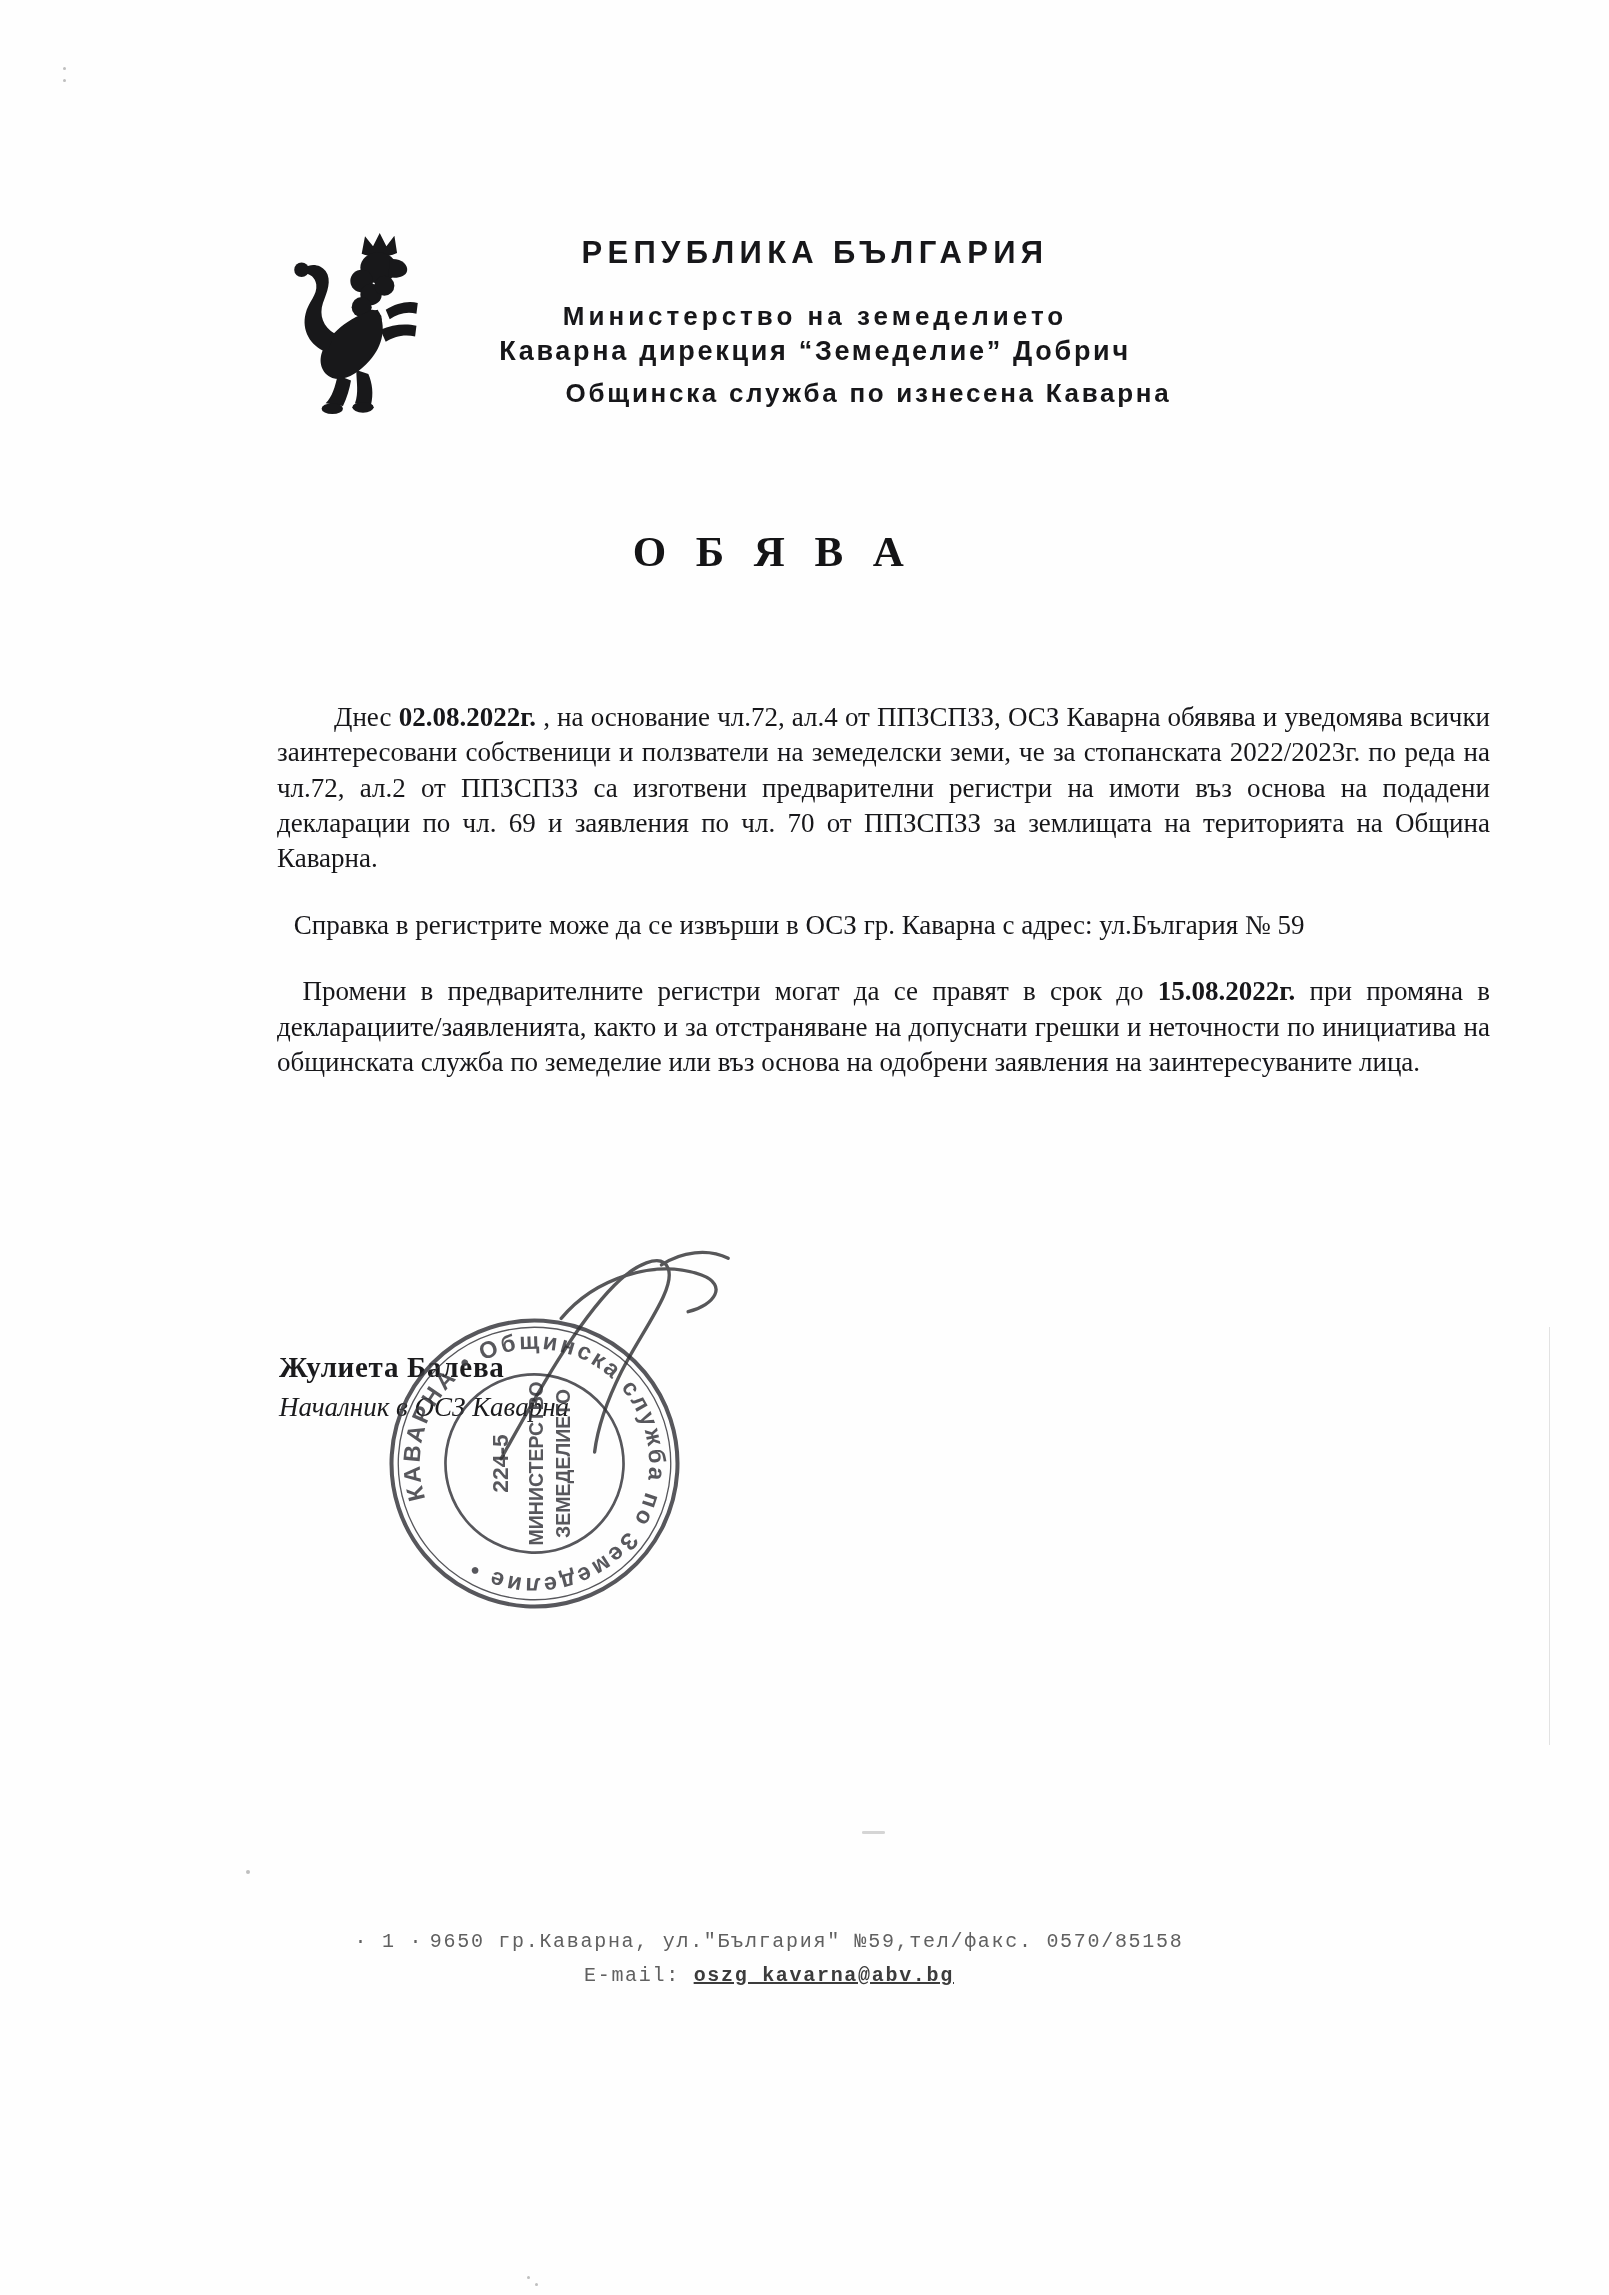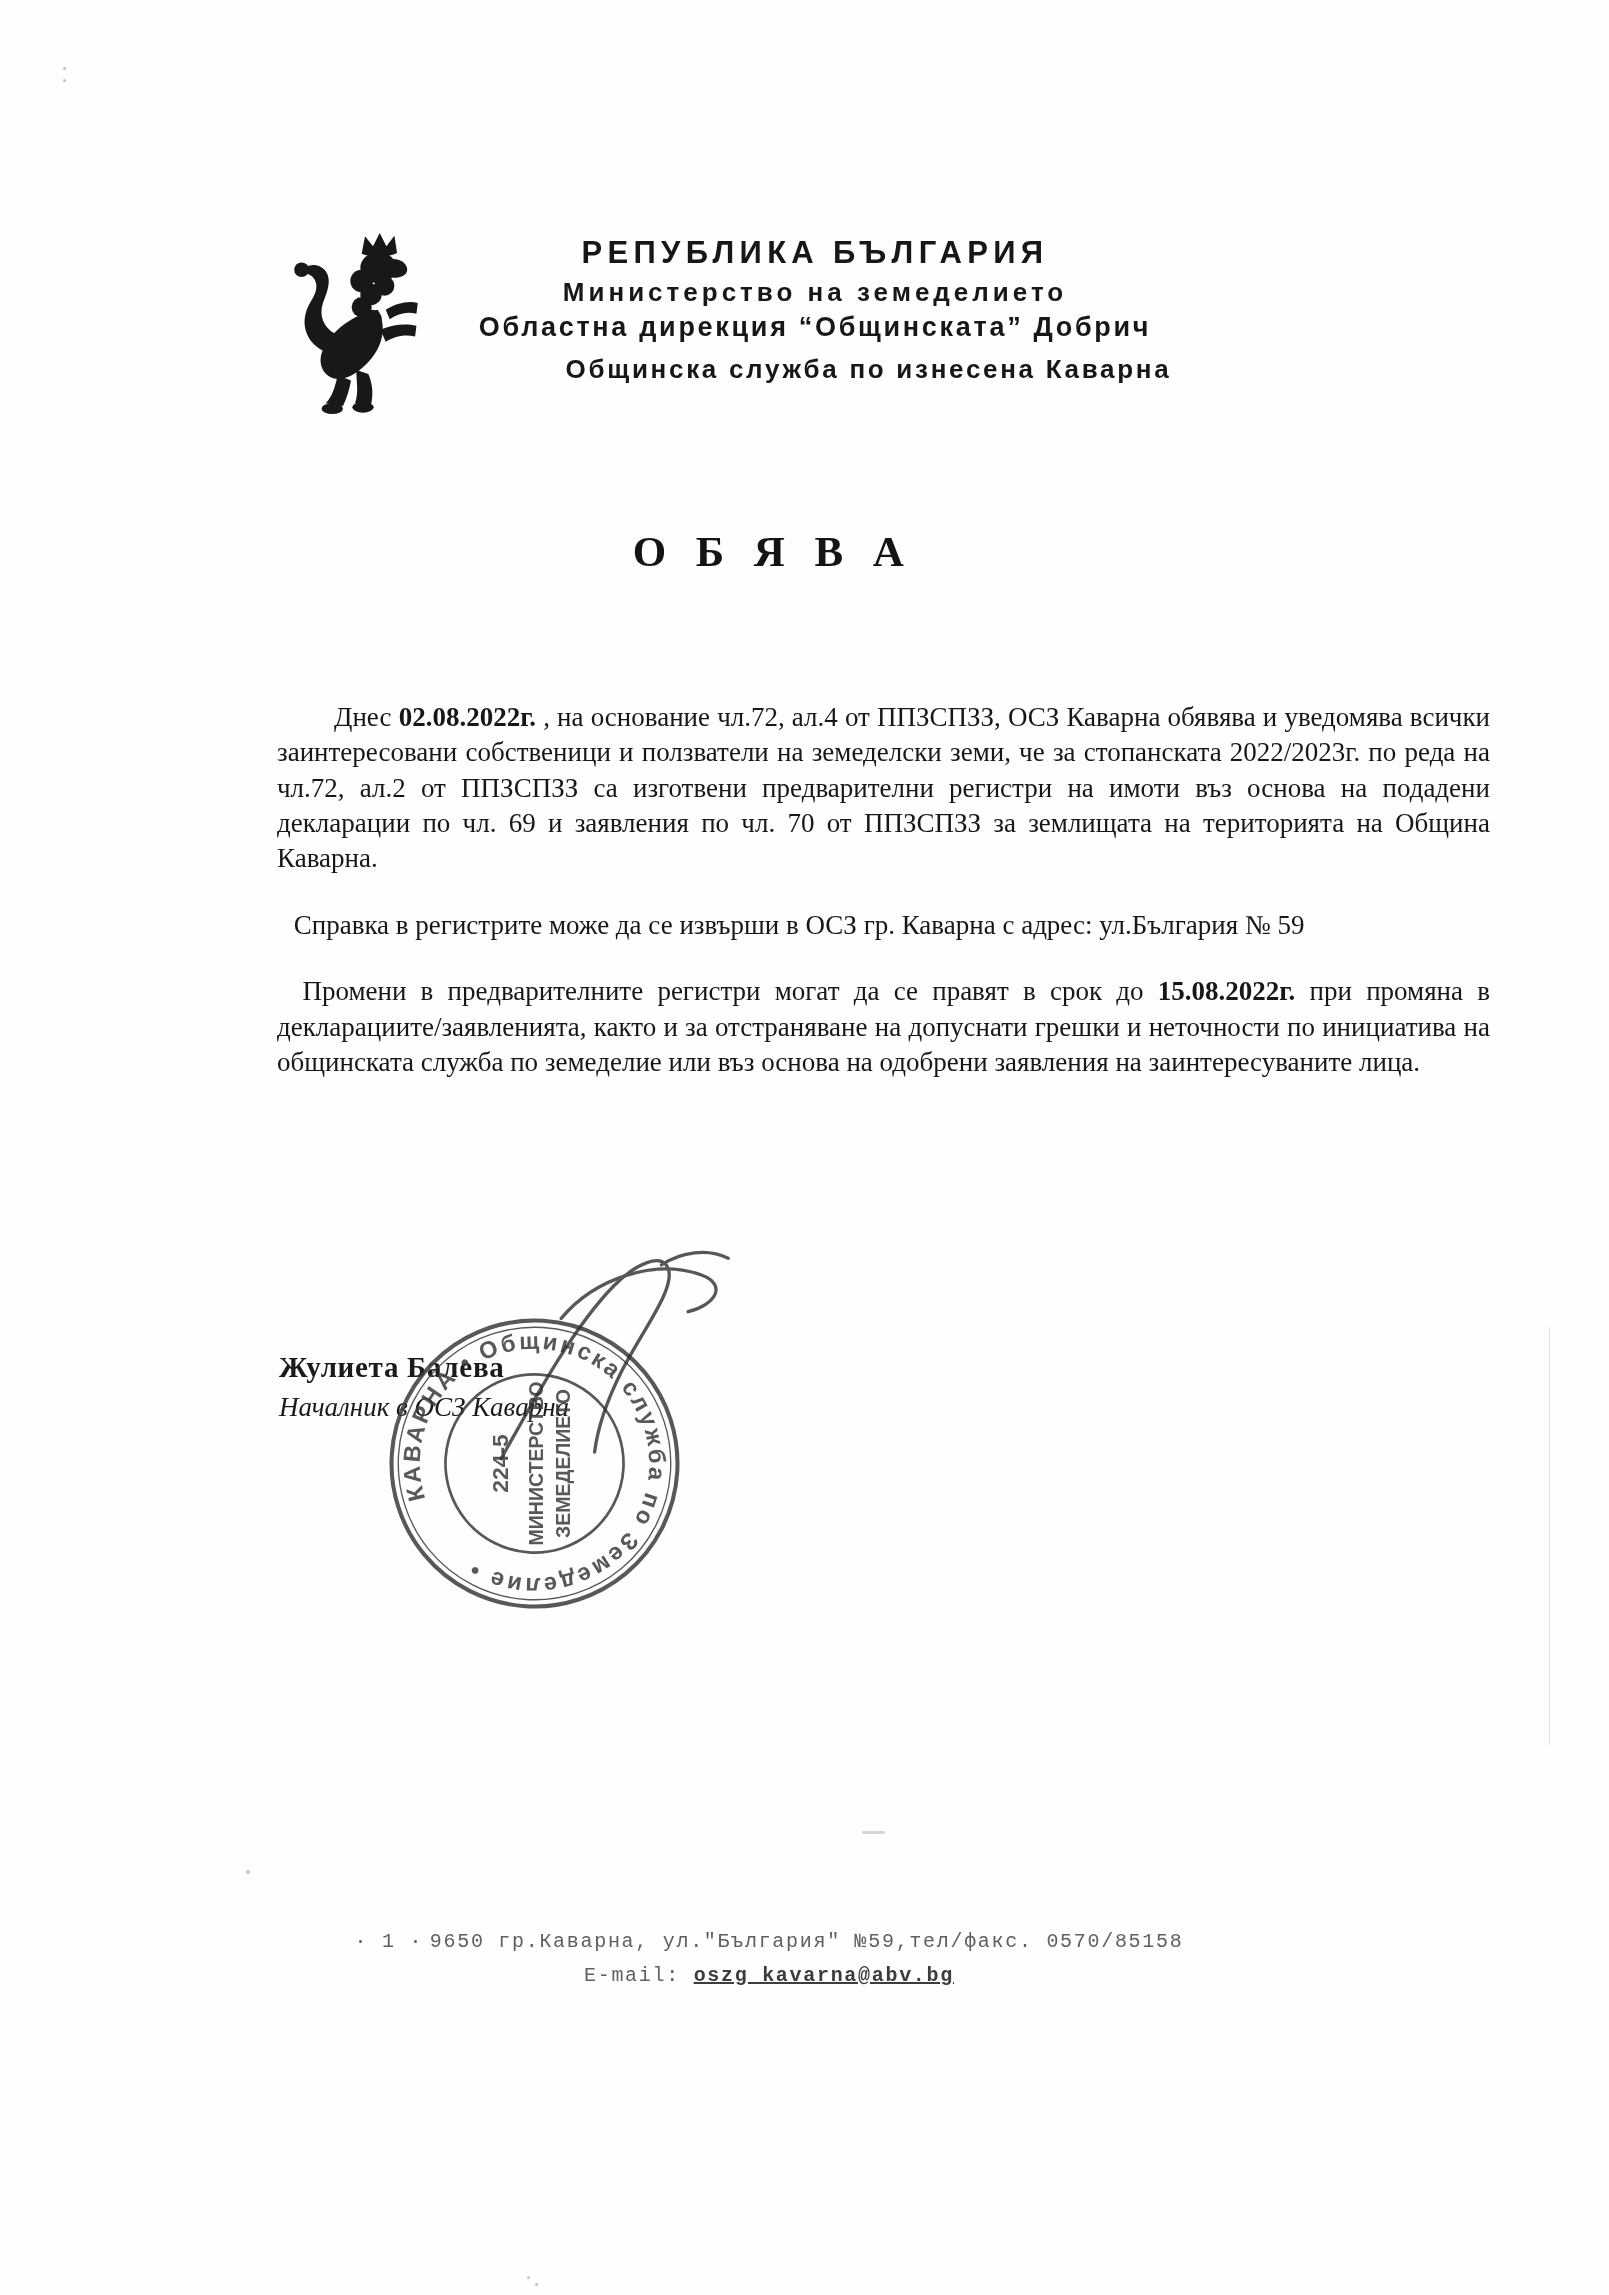--- a/index.html
+++ b/index.html
@@ -12,21 +12,21 @@
   .page { position:absolute; inset:0; background:#fefefe; }
 
   
   .coat { position:absolute; left:284px; top:231px; width:144px; height:197px; }
 
   
   .header-text {
     position:absolute; left:394px; top:235px; width:842px; text-align:center;
     font-family:"Liberation Sans", sans-serif; font-weight:700; color:#17171a;
   }
-  .h-country     { font-size:31px; letter-spacing:5.3px;  margin-bottom:6px; }
+  .h-country     { font-size:31px; letter-spacing:5.3px;  margin-bottom:30px; }
   .h-ministry    { font-size:26px; letter-spacing:4px;  margin-bottom:4px; }
   .h-directorate { font-size:27px; letter-spacing:2.7px;  margin-bottom:10.7px; }
   .h-office      { font-size:26px; letter-spacing:2.7px;  margin-left:107px; }
 
   
   .doc-title {
     position:absolute; top:527px; left:0; width:1546px; text-align:center;
     font-weight:700; font-size:43px; letter-spacing:9.4px; color:#141416;
   }
 
@@ -100,21 +100,21 @@
         <ellipse cx="118" cy="264" rx="16" ry="8"></ellipse>
         <path d="M64,182 C38,172 26,148 32,124 C36,106 50,96 48,80 C46,66 32,60 22,66 C28,48 52,46 62,60 C72,74 64,92 58,108 C52,126 58,144 76,154 Z"></path>
         <circle cx="26" cy="58" r="11"></circle>
       </g>
     </svg>
   </div>
 
   <div class="header-text">
     <div class="h-country">РЕПУБЛИКА БЪЛГАРИЯ</div>
     <div class="h-ministry">Министерство на земеделието</div>
-    <div class="h-directorate">Областна дирекция “Общинската” Добрич</div>
+    <div class="h-directorate">Каварна дирекция “Земеделие” Добрич</div>
     <div class="h-office">Общинска служба по изнесена Каварна</div>
   </div>
 
   <div class="doc-title">О Б Я В А</div>
 
   <div class="body-text">
     <p class="p1"><span>Днес </span><span class="bold-date">02.08.2022г.</span><span> , на основание чл.72, ал.4 от ППЗСПЗЗ, ОСЗ Каварна обявява и уведомява всички заинтересовани собственици и ползватели на земеделски земи, че за стопанската 2022/2023г. по реда на чл.72, ал.2 от ППЗСПЗЗ са изготвени предварителни регистри на имоти въз основа на подадени декларации по чл. 69 и заявления по чл. 70 от ППЗСПЗЗ за землищата на територията на Община Каварна.</span></p>
     <p class="p3">Справка в регистрите може да се извърши в ОСЗ  гр. Каварна с адрес: ул.България № 59</p>
     <p class="p4"><span>Промени в предварителните регистри могат да се правят в срок до </span><span class="bold-date">15.08.2022г.</span><span> при промяна в декларациите/заявленията, както и за отстраняване на допуснати грешки и неточности по инициатива на общинската служба по земеделие или въз основа на одобрени заявления на заинтересуваните лица.</span></p>
   </div>

